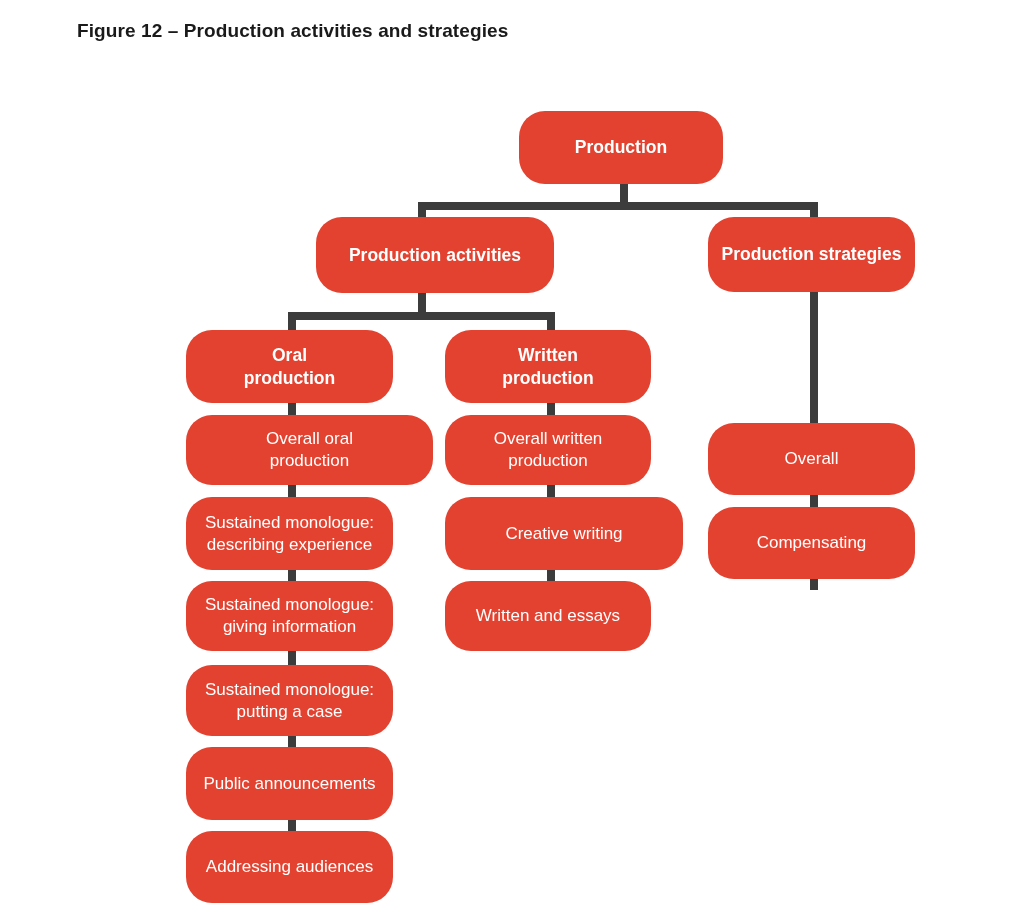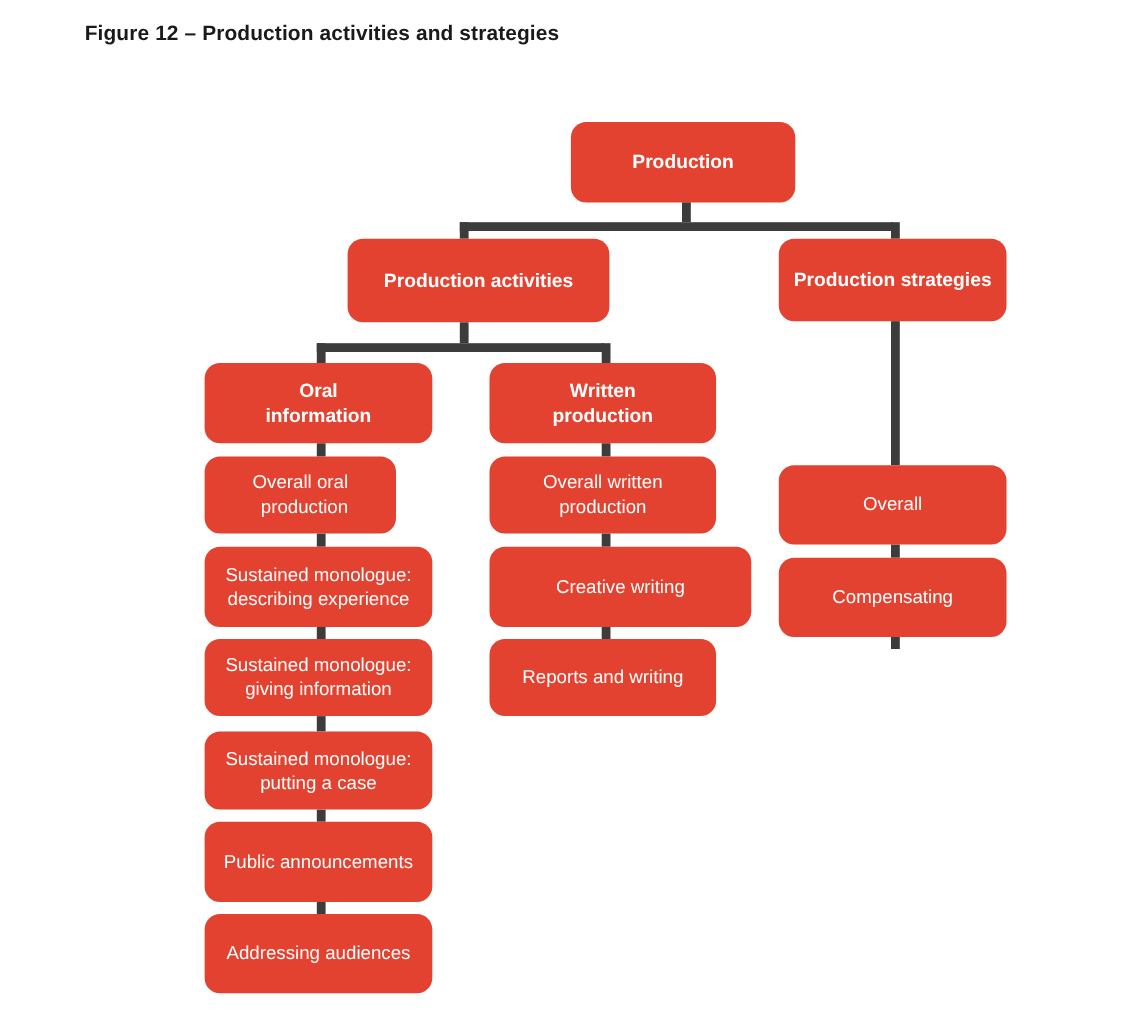--- a/index.html
+++ b/index.html
@@ -25,21 +25,21 @@
     top: 8px;
     font-size: 19px;
     font-weight: 700;
     color: var(--title);
     letter-spacing: 0.1px;
   }
   .node {
     position: absolute;
     background: var(--node-fill);
     color: var(--node-text);
-    border-radius: 14px;
+    border-radius: 26px;
     display: flex;
     align-items: center;
     justify-content: center;
     text-align: center;
     white-space: pre-line;
     font-size: 17px;
     line-height: 1.28;
     padding: 4px 8px;
   }
   .node.hdr { font-weight: 700; font-size: 17.5px; }
@@ -66,50 +66,50 @@
 
   <div class="node hdr" style="left:308px; top:209px; width:238px; height:76px;">Production activities</div>
   <div class="node hdr" style="left:700px; top:209px; width:207px; height:75px;">Production strategies</div>
 
   <div class="line v" style="left:410px; top:285px; height:19px;"></div>
   <div class="line h" style="left:280px; top:304px; width:261px;"></div>
   <div class="line v" style="left:280px; top:304px; height:18px;"></div>
   <div class="line v" style="left:539px; top:304px; height:18px;"></div>
 
   <div class="node hdr" style="left:178px; top:322px; width:207px; height:73px;">Oral
-information</div>
+production</div>
   <div class="node hdr" style="left:437px; top:322px; width:206px; height:73px;">Written
 production</div>
 
   <div class="line v" style="left:280px; top:395px; height:12px;"></div>
   <div class="line v" style="left:280px; top:477px; height:12px;"></div>
   <div class="line v" style="left:280px; top:562px; height:11px;"></div>
   <div class="line v" style="left:280px; top:643px; height:14px;"></div>
   <div class="line v" style="left:280px; top:728px; height:11px;"></div>
   <div class="line v" style="left:280px; top:812px; height:11px;"></div>
 
-  <div class="node" style="left:178px; top:407px; width:174px; height:70px;text-align:right;">Overall oral
+  <div class="node" style="left:178px; top:407px; width:247px; height:70px;">Overall oral
 production</div>
   <div class="node" style="left:178px; top:489px; width:207px; height:73px;">Sustained monologue:
 describing experience</div>
   <div class="node" style="left:178px; top:573px; width:207px; height:70px;">Sustained monologue:
 giving information</div>
   <div class="node" style="left:178px; top:657px; width:207px; height:71px;">Sustained monologue:
 putting a case</div>
   <div class="node" style="left:178px; top:739px; width:207px; height:73px;">Public announcements</div>
   <div class="node" style="left:178px; top:823px; width:207px; height:72px;">Addressing audiences</div>
 
   <div class="line v" style="left:539px; top:395px; height:12px;"></div>
   <div class="line v" style="left:539px; top:477px; height:12px;"></div>
   <div class="line v" style="left:539px; top:562px; height:11px;"></div>
 
   <div class="node" style="left:437px; top:407px; width:206px; height:70px;">Overall written
 production</div>
   <div class="node" style="left:437px; top:489px; width:238px; height:73px;">Creative writing</div>
-  <div class="node" style="left:437px; top:573px; width:206px; height:70px;">Reports and writing</div>
+  <div class="node" style="left:437px; top:573px; width:206px; height:70px;">Written and essays</div>
 
   <div class="line v" style="left:802px; top:284px; height:131px;"></div>
   <div class="line v" style="left:802px; top:487px; height:12px;"></div>
   <div class="line v" style="left:802px; top:571px; height:11px;"></div>
 
   <div class="node" style="left:700px; top:415px; width:207px; height:72px;">Overall</div>
   <div class="node" style="left:700px; top:499px; width:207px; height:72px;">Compensating</div>
 
 </div>
 

